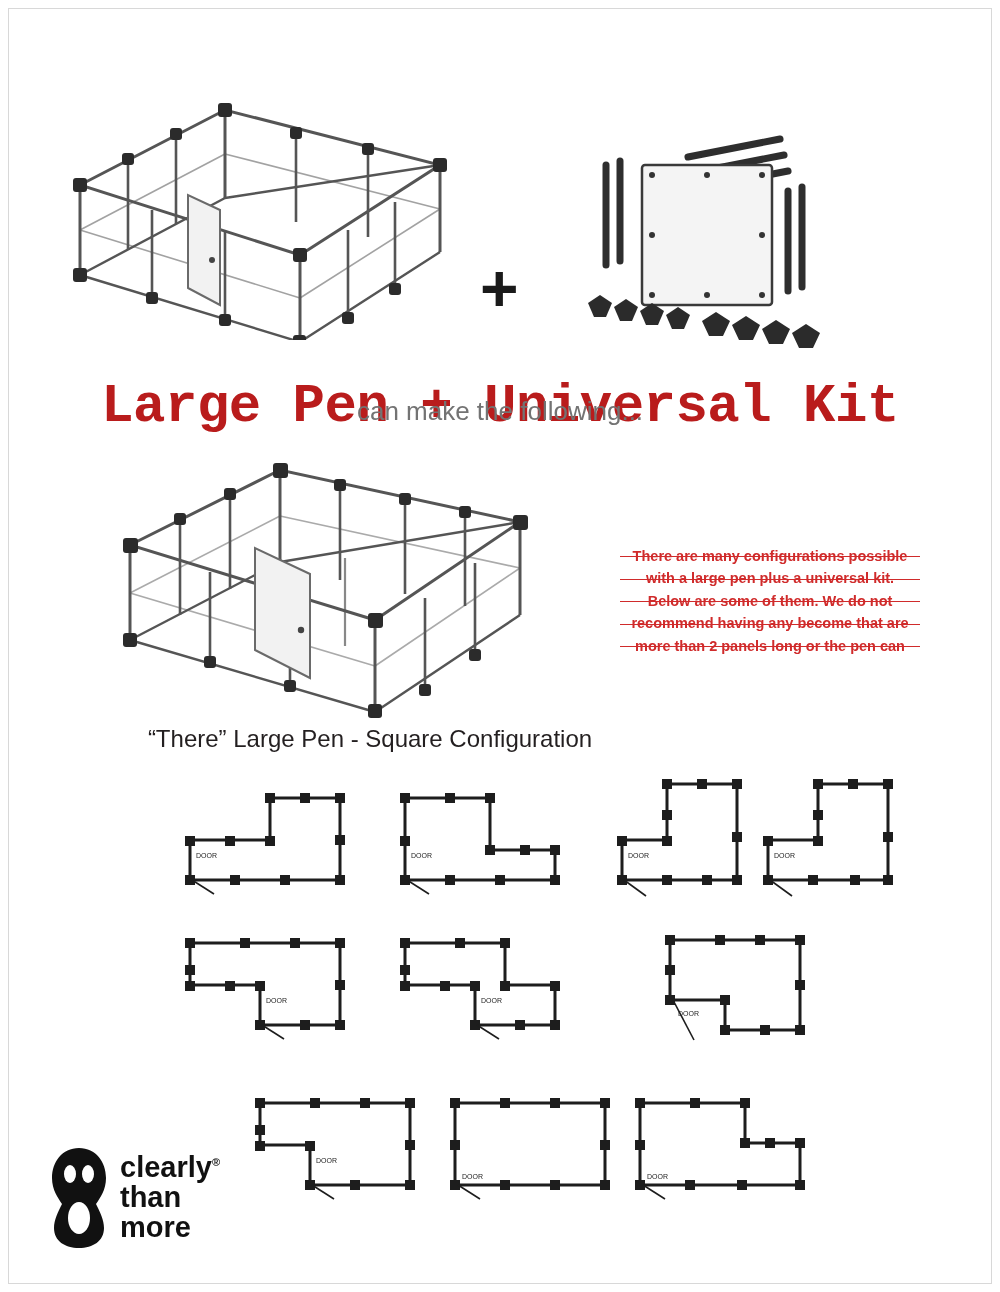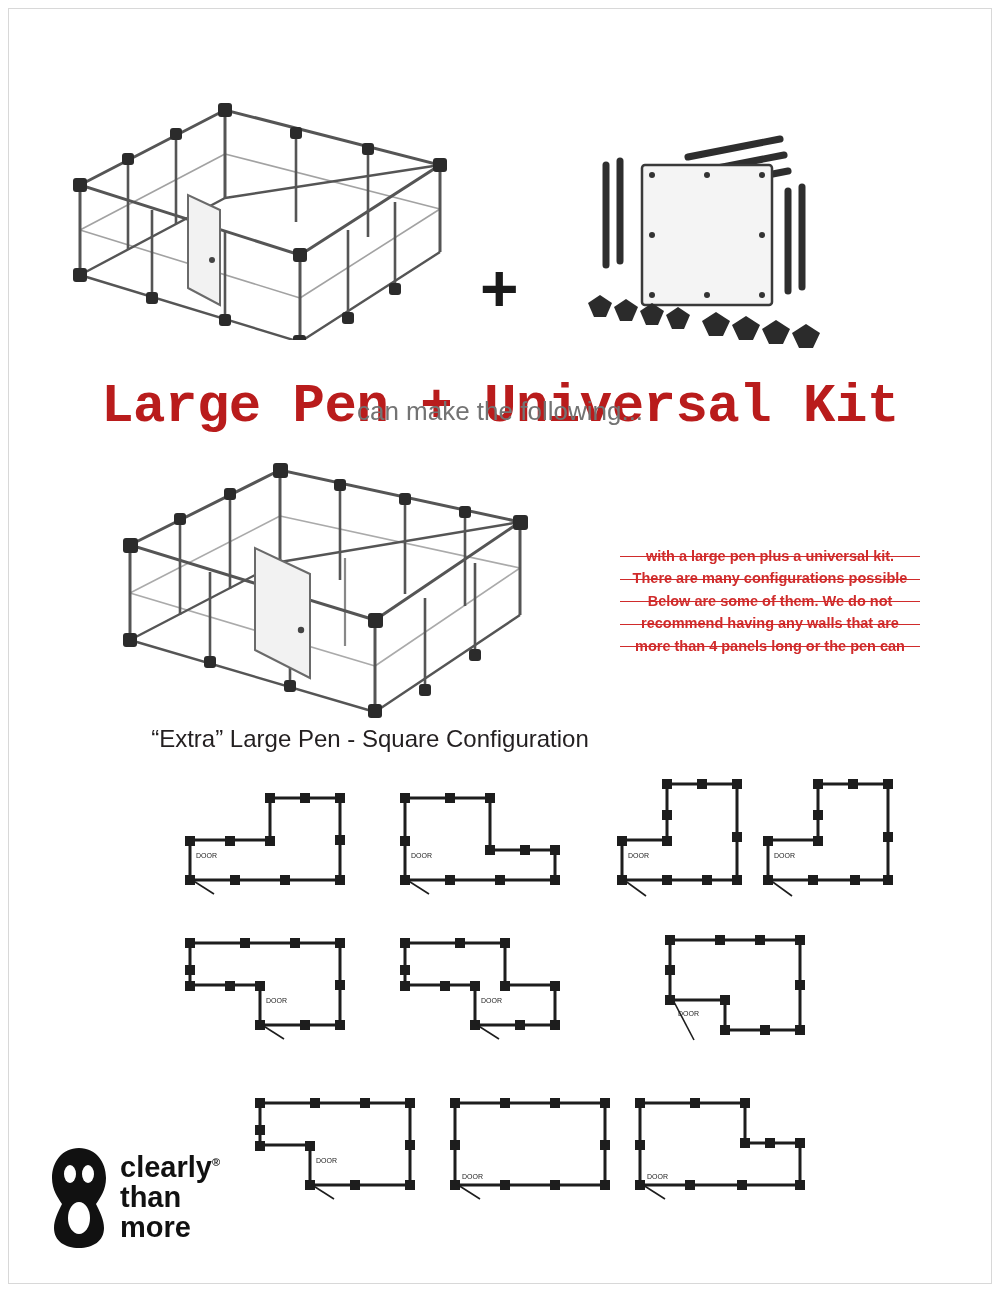--- a/index.html
+++ b/index.html
@@ -185,28 +185,28 @@
         <rect x="294" y="43" width="12" height="12" rx="3"></rect>
         <rect x="354" y="56" width="12" height="12" rx="3"></rect>
         <rect x="99" y="206" width="12" height="12" rx="3"></rect>
         <rect x="179" y="230" width="12" height="12" rx="3"></rect>
         <rect x="314" y="234" width="12" height="12" rx="3"></rect>
         <rect x="364" y="199" width="12" height="12" rx="3"></rect>
       </g>
     </svg>
   </div>
 
-  <div class="mid-caption">“Extra” Large Pen - Square Configuration</div>
+  <div class="mid-caption">“There” Large Pen - Square Configuration</div>
 
   <div class="note">
+    <div style="position:relative;"><span>There are many configurations possible</span><span class="strike"></span></div>
     <div style="position:relative;"><span>with a large pen plus a universal kit.</span><span class="strike"></span></div>
-    <div style="position:relative;"><span>There are many configurations possible</span><span class="strike"></span></div>
     <div style="position:relative;"><span>Below are some of them. We do not</span><span class="strike"></span></div>
-    <div style="position:relative;"><span>recommend having any walls that are</span><span class="strike"></span></div>
-    <div style="position:relative;"><span>more than 4 panels long or the pen can</span><span class="strike"></span></div>
+    <div style="position:relative;"><span>recommend having any become that are</span><span class="strike"></span></div>
+    <div style="position:relative;"><span>more than 2 panels long or the pen can</span><span class="strike"></span></div>
   </div>
 
   <div class="plans">
 
     <div class="plan" style="left:180px;top:10px;">
       <svg width="180" height="115" viewBox="0 0 180 115">
         <g fill="none" stroke="#1d1d1d" stroke-width="3">
           <path d="M10 60 L10 100 L160 100 L160 18 L90 18 L90 60 Z"></path>
         </g>
         <g fill="#1d1d1d">

